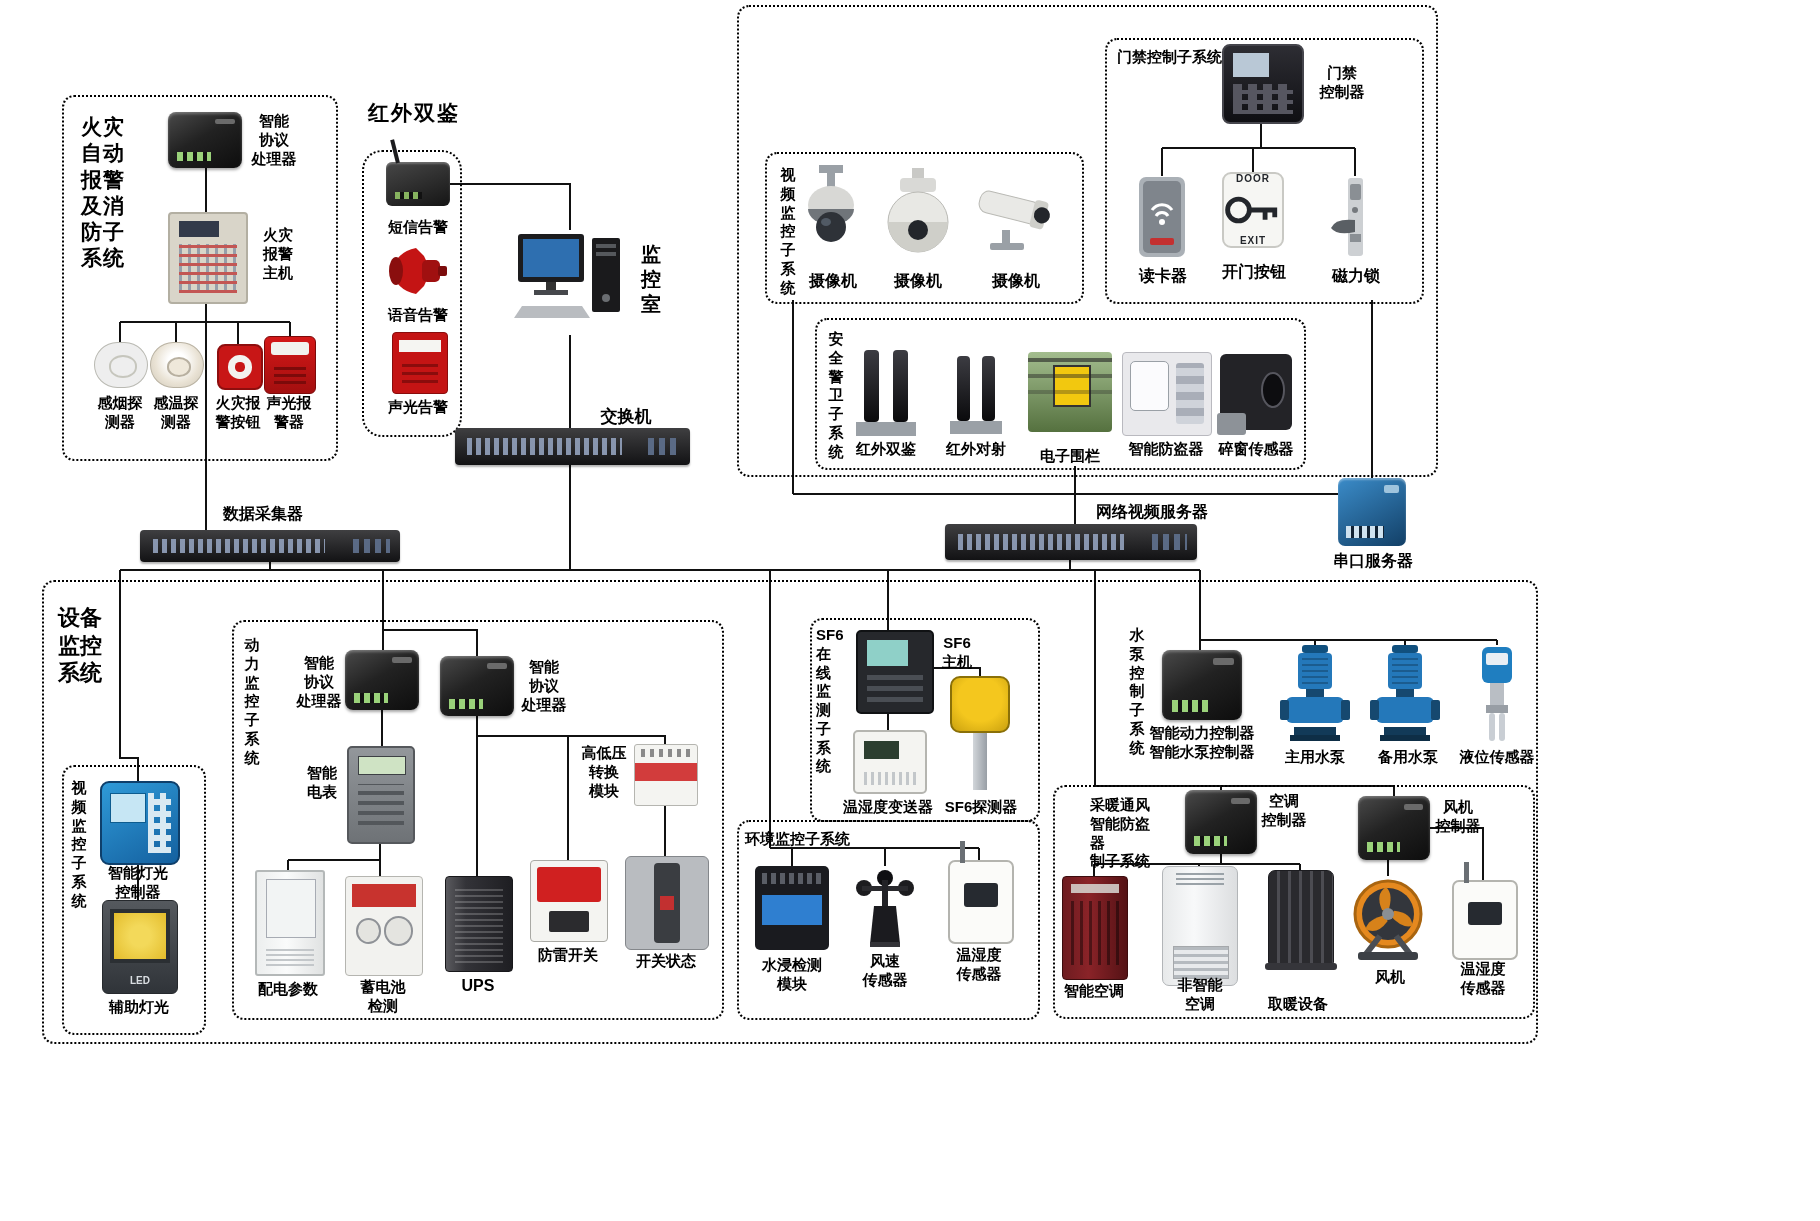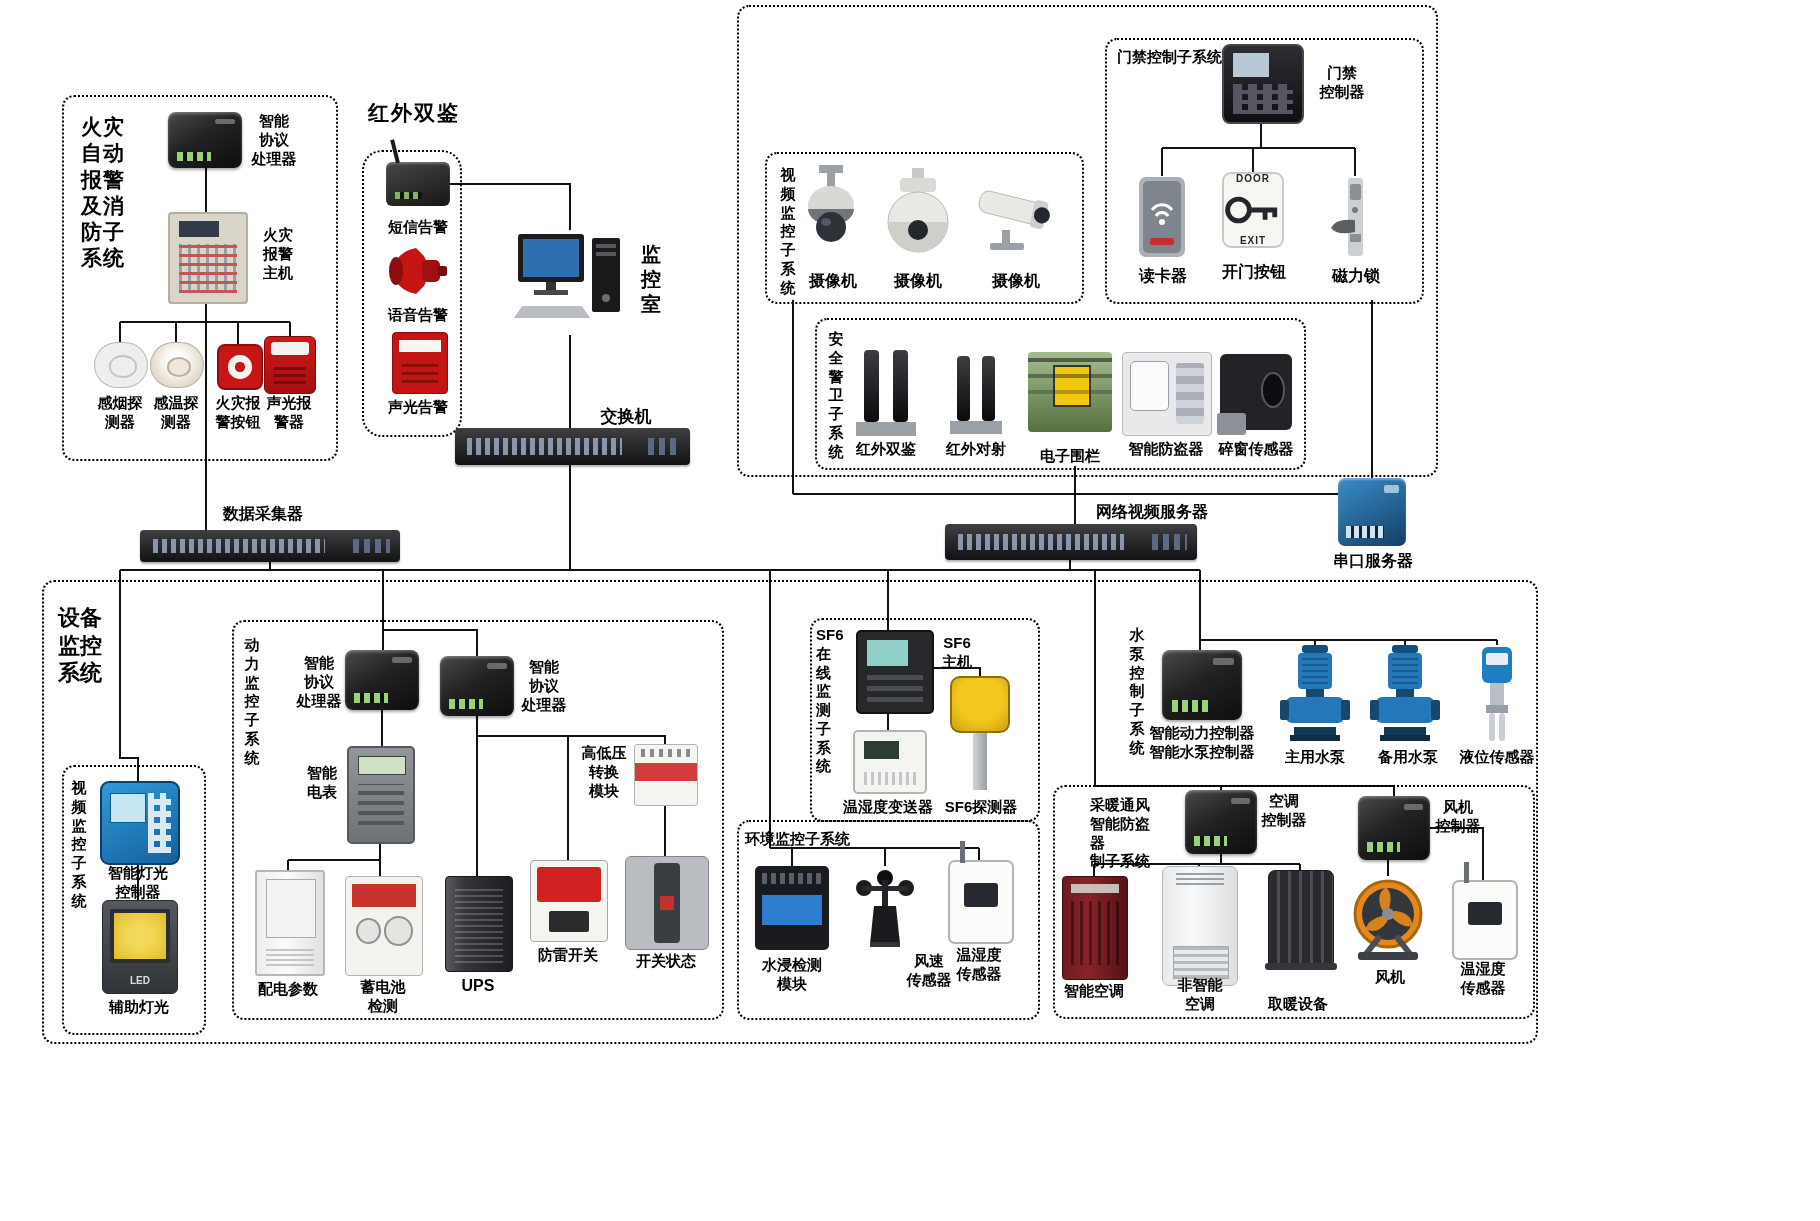--- a/index.html
+++ b/index.html
@@ -477,21 +477,21 @@
     <svg viewBox="0 0 66 82">
       <circle cx="12" cy="22" r="8" fill="#1c1c1f"></circle>
       <circle cx="54" cy="22" r="8" fill="#1c1c1f"></circle>
       <circle cx="33" cy="12" r="8" fill="#0f0f12"></circle>
       <rect x="10" y="20" width="46" height="5" fill="#2a2a2e"></rect>
       <rect x="30" y="14" width="6" height="26" fill="#222226"></rect>
       <path d="M22 40 h22 l4 38 h-30 z" fill="#1b1b1f"></path>
       <rect x="18" y="76" width="30" height="5" fill="#333338"></rect>
     </svg>
   </div>
-  <div class="lbl" style="left:900px;top:952px;width:58px;text-align:center;">风速
+  <div class="lbl" style="left:856px;top:952px;width:58px;text-align:center;">风速
 传感器</div>
   <div class="dev d-hum" style="left:948px;top:860px;width:62px;height:80px;"></div>
   <div class="lbl" style="left:950px;top:946px;width:58px;">温湿度
 传感器</div>
 
   <div class="lbl vert" style="left:1128px;top:626px;width:18px;">水泵控制子系统</div>
   <div class="dev d-proto" style="left:1162px;top:650px;width:80px;height:70px;"></div>
   <div class="lbl" style="left:1146px;top:724px;width:112px;">智能动力控制器
 智能水泵控制器</div>
   <div class="dev" style="left:1278px;top:645px;width:74px;height:100px;">

